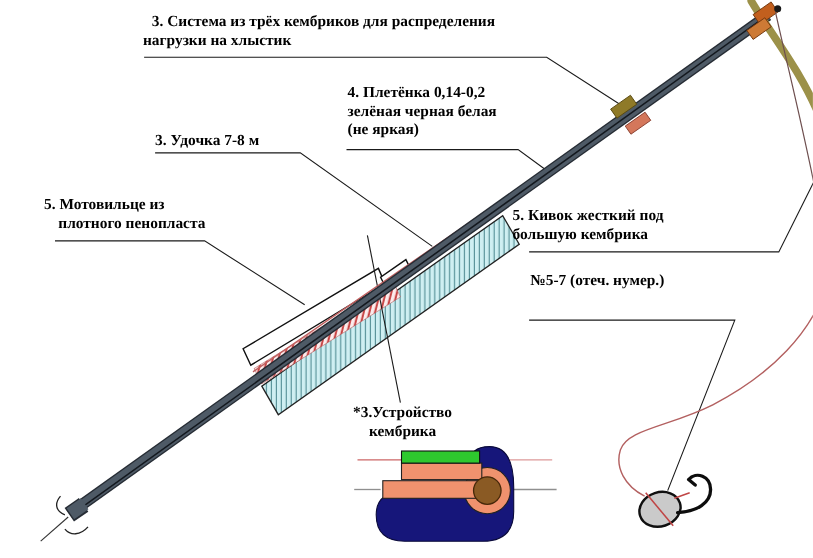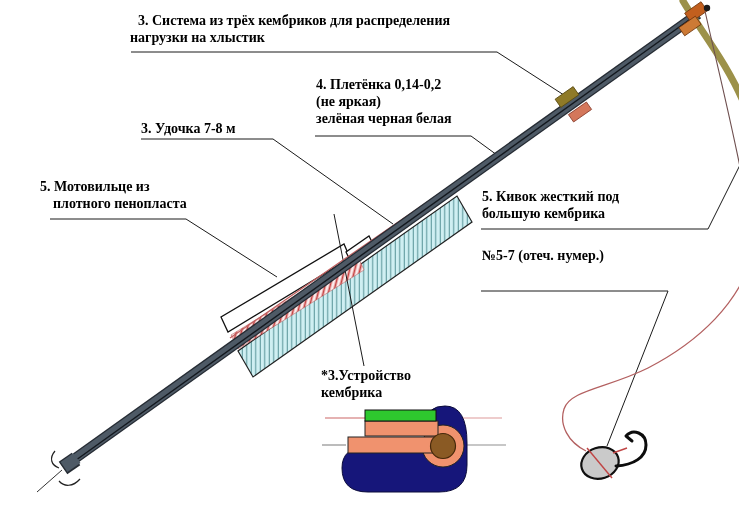--- a/index.html
+++ b/index.html
@@ -105,40 +105,40 @@
   </g>
 </svg>
 
 <div class="lbl" style="left:96px;top:12px;">
   <div class="in1">3. Система из трёх кембриков для распределения</div>
   <div>нагрузки на хлыстик</div>
 </div>
 
 <div class="lbl" style="left:282px;top:76px;">
   <div>4. Плетёнка 0,14-0,2</div>
+  <div>зелёная черная белая</div>
   <div>(не яркая)</div>
-  <div>зелёная черная белая</div>
 </div>
 
 <div class="lbl" style="left:107px;top:120px;">
   <div>3. Удочка 7-8 м</div>
 </div>
 
 <div class="lbl" style="left:6px;top:178px;">
   <div>5. Мотовильце из</div>
   <div class="in2">плотного пенопласта</div>
 </div>
 
-<div class="lbl" style="left:448px;top:188px;">
+<div class="lbl" style="left:432px;top:188px;">
   <div>5. Кивок жесткий под</div>
   <div>большую кембрика</div>
 </div>
 
 <div class="lbl" style="left:448px;top:247px;">
   <div>№5-7 (отеч. нумер.)</div>
 </div>
 
-<div class="lbl" style="left:287px;top:367px;">
+<div class="lbl" style="left:287px;top:367px;text-align:center;">
   <div>*3.Устройство</div>
   <div>кембрика</div>
 </div>
 
 </div>
 
 </body></html>

